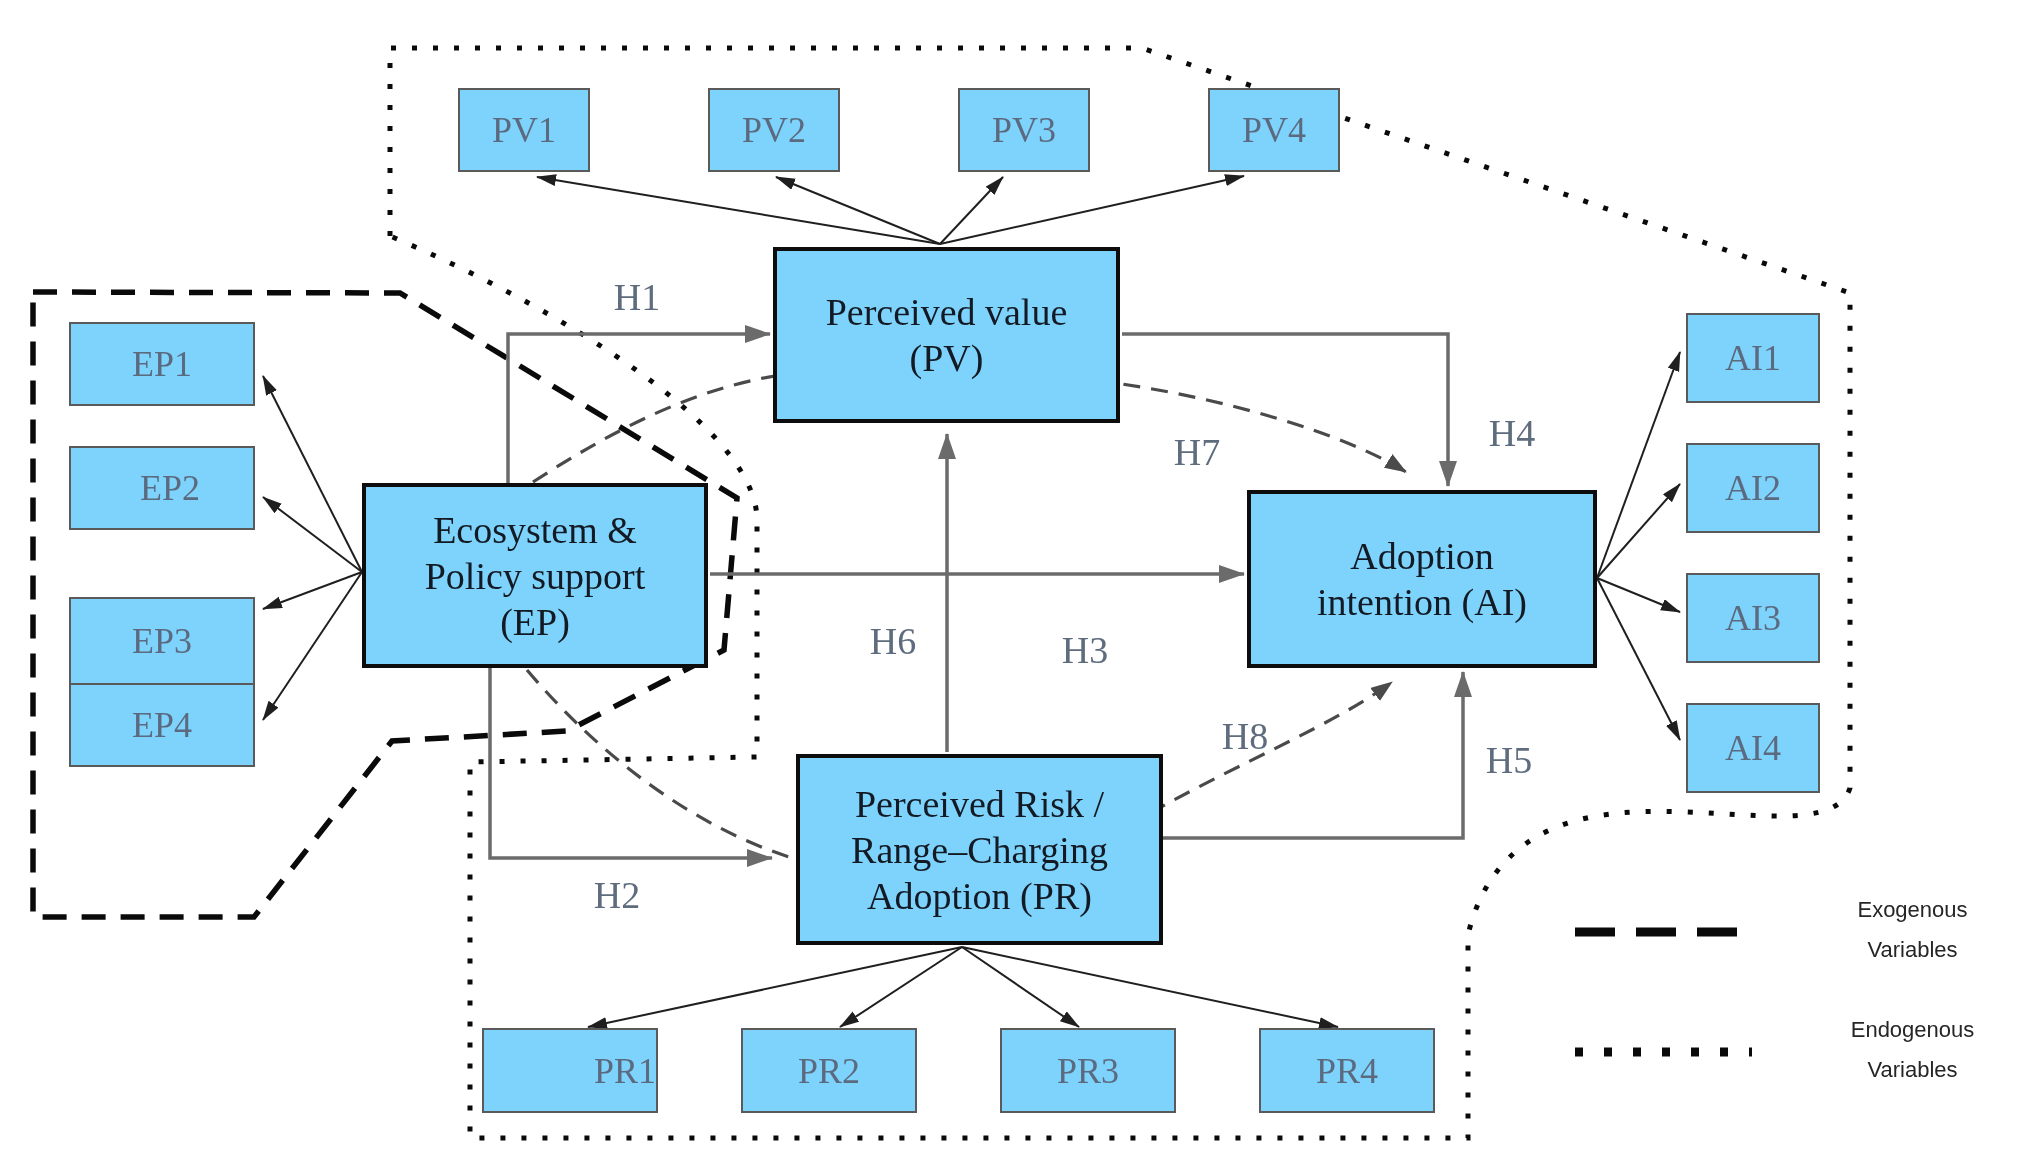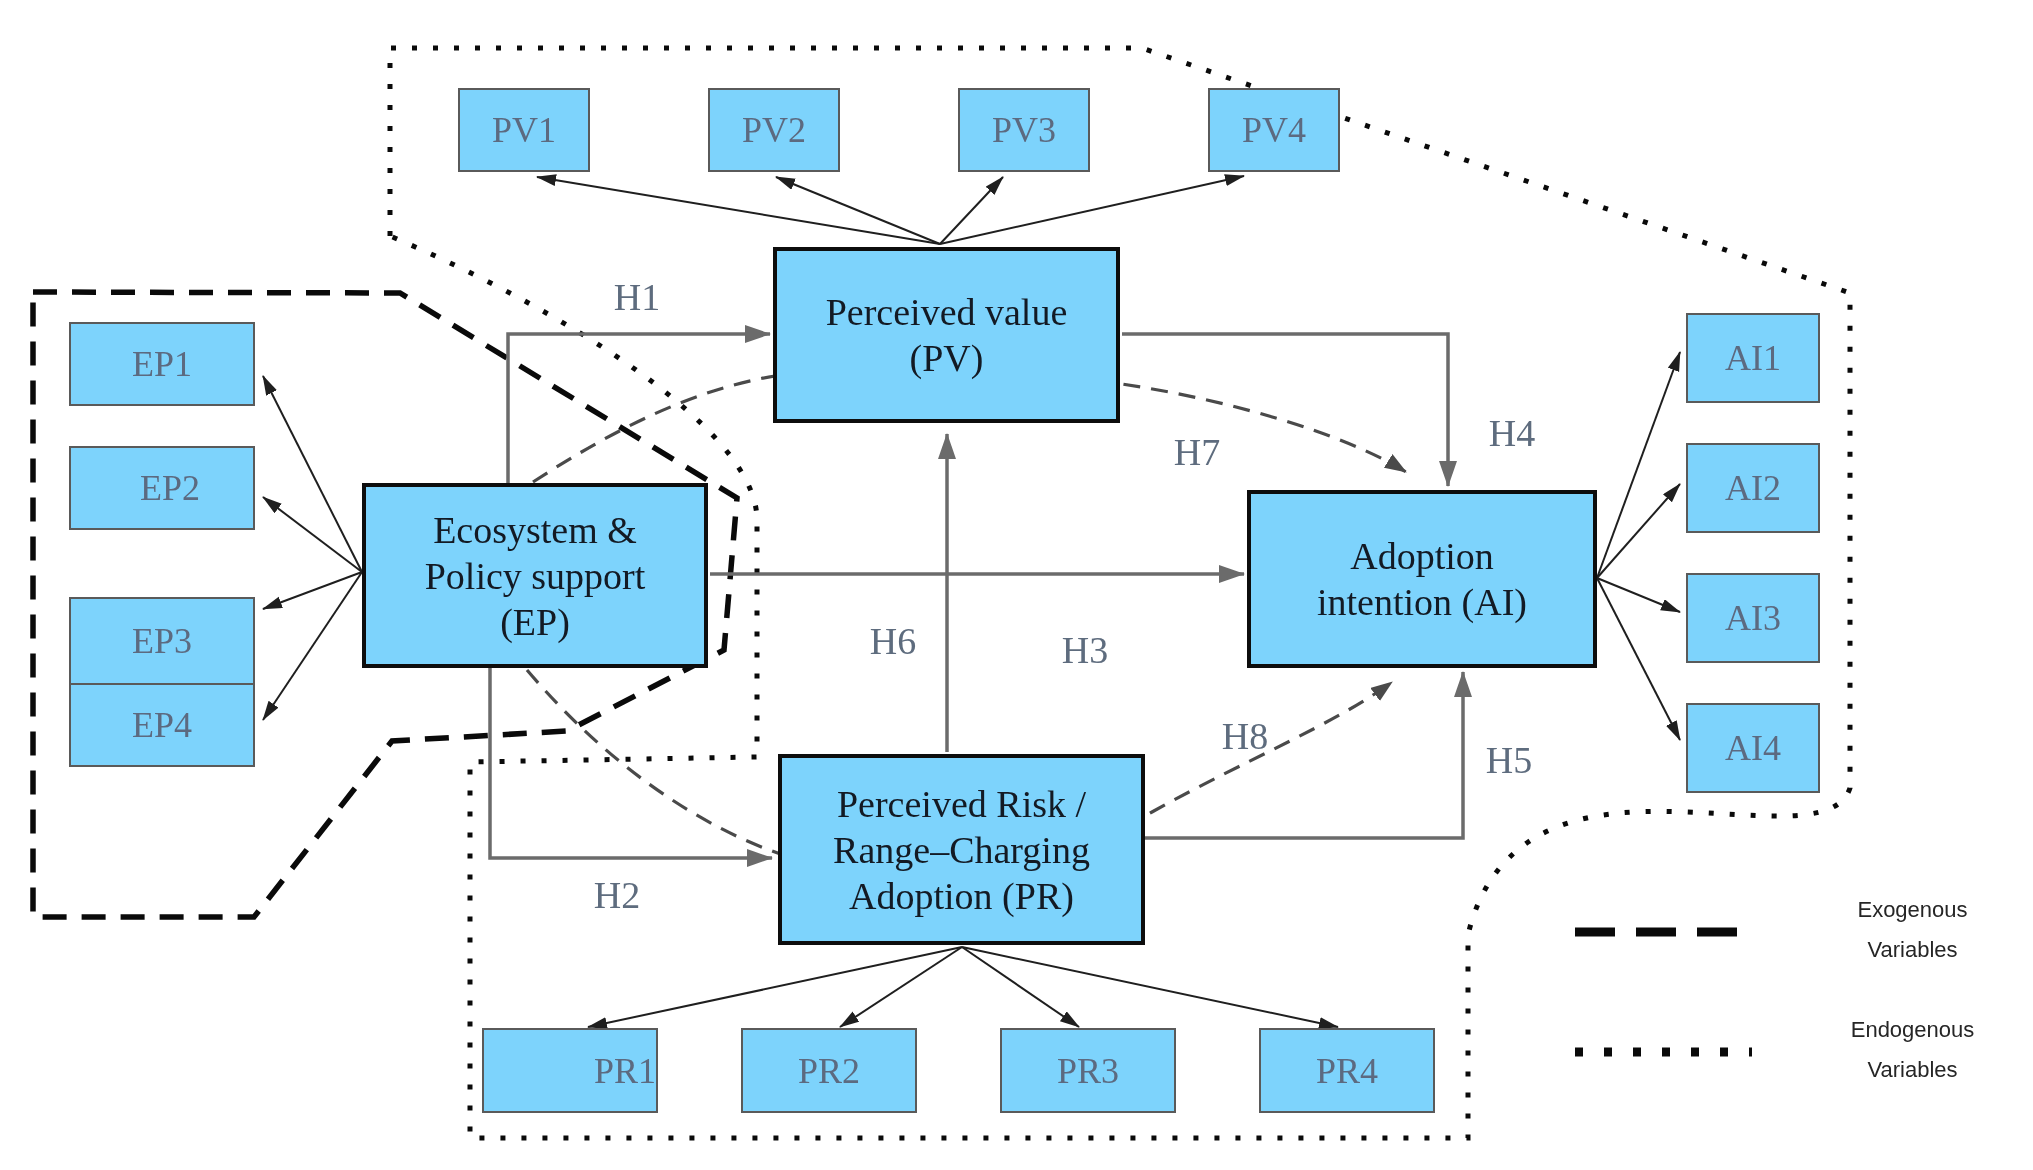--- a/index.html
+++ b/index.html
@@ -125,21 +125,21 @@
     <span>(EP)</span>
   </div>
   <div class="box construct" style="left:773px; top:247px; width:347px; height:176px;">
     <span>Perceived value</span>
     <span>(PV)</span>
   </div>
   <div class="box construct" style="left:1247px; top:490px; width:350px; height:178px;">
     <span>Adoption</span>
     <span>intention (AI)</span>
   </div>
-  <div class="box construct" style="left:778px; top:754px; width:367px; height:191px;">
+  <div class="box construct" style="left:796px; top:754px; width:367px; height:191px;">
     <span>Perceived Risk /</span>
     <span>Range–Charging</span>
     <span>Adoption (PR)</span>
   </div>
 
   <div class="box indicator" style="left:458px; top:88px; width:132px; height:84px;">
     <span>PV1</span>
   </div>
   <div class="box indicator" style="left:708px; top:88px; width:132px; height:84px;">
     <span>PV2</span>

